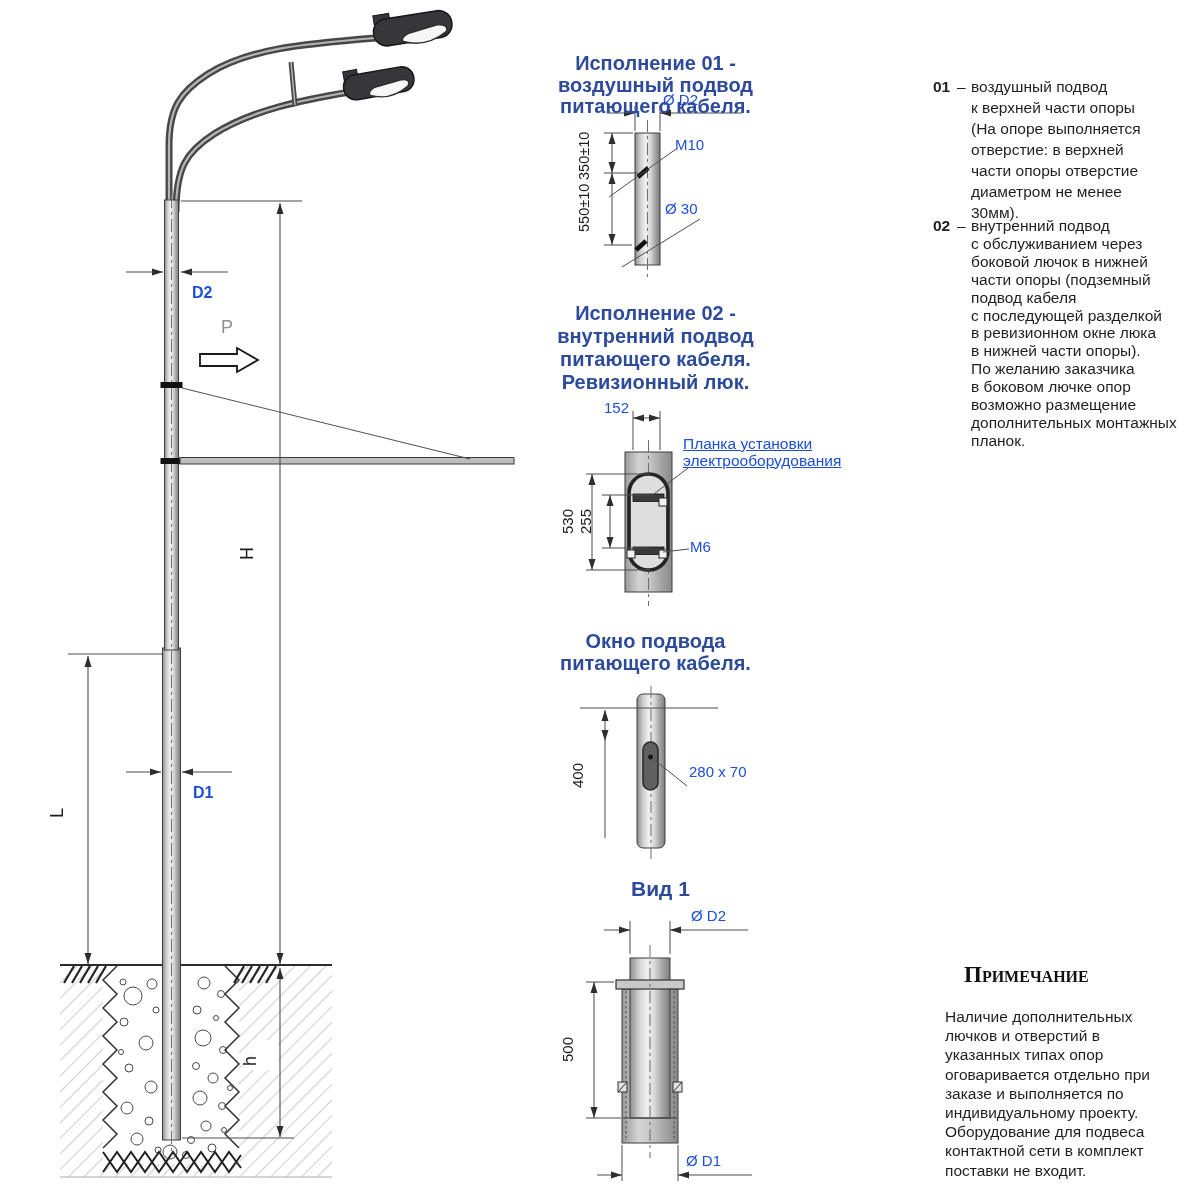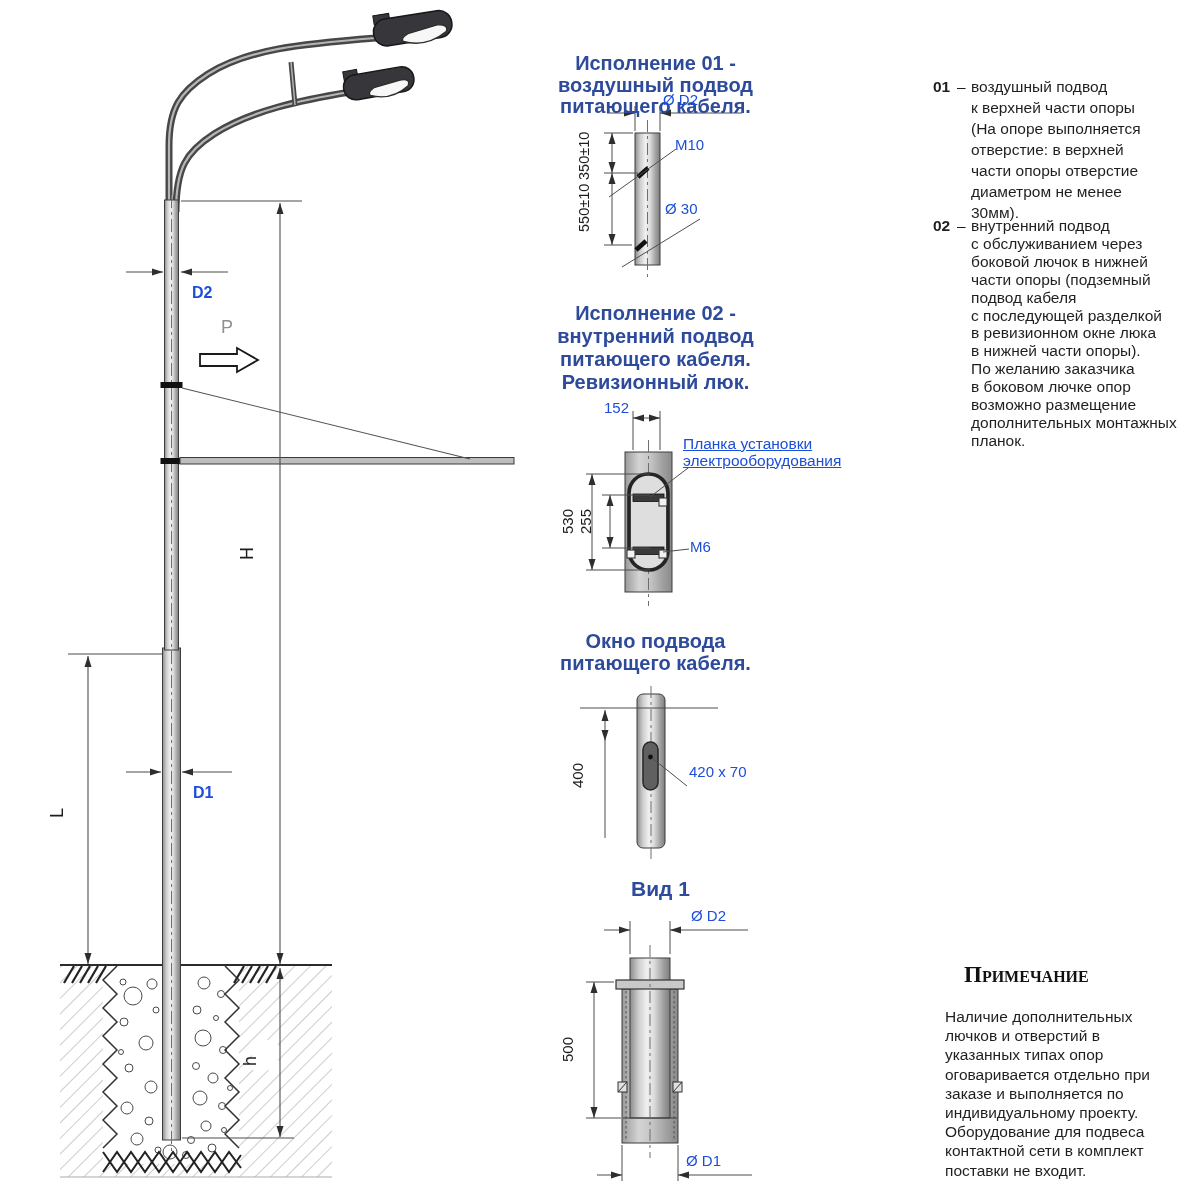--- a/index.html
+++ b/index.html
@@ -297,21 +297,21 @@
 <span class="lbl" style="left:604px;top:400px;">152</span>
 <span class="vlbl" style="left:577px;top:516px;">530</span>
 <span class="vlbl" style="left:595px;top:516px;">255</span>
 <span class="lbl pre" style="left:683px;top:436px;font-size:15.5px;line-height:16.5px;white-space:pre-line;text-decoration:underline;">Планка установки
 электрооборудования</span>
 <span class="lbl" style="left:690px;top:539px;">M6</span>
 
 <div class="bluehead" style="left:538px;top:630px;width:235px;line-height:22px;">Окно подвода
 питающего кабеля.</div>
 <span class="vlbl" style="left:587px;top:770px;">400</span>
-<span class="lbl" style="left:689px;top:764px;">420 x 70</span>
+<span class="lbl" style="left:689px;top:764px;">280 x 70</span>
 
 <div class="bluehead" style="left:598px;top:878px;width:125px;font-size:21px;">Вид 1</div>
 <span class="lbl" style="left:691px;top:908px;">Ø D2</span>
 <span class="vlbl" style="left:577px;top:1044px;">500</span>
 <span class="lbl" style="left:686px;top:1153px;">Ø D1</span>
 
 
 <div class="ritem" style="left:933px;top:76px;">
   <span class="num">01</span>
   <span class="sep">–</span>

